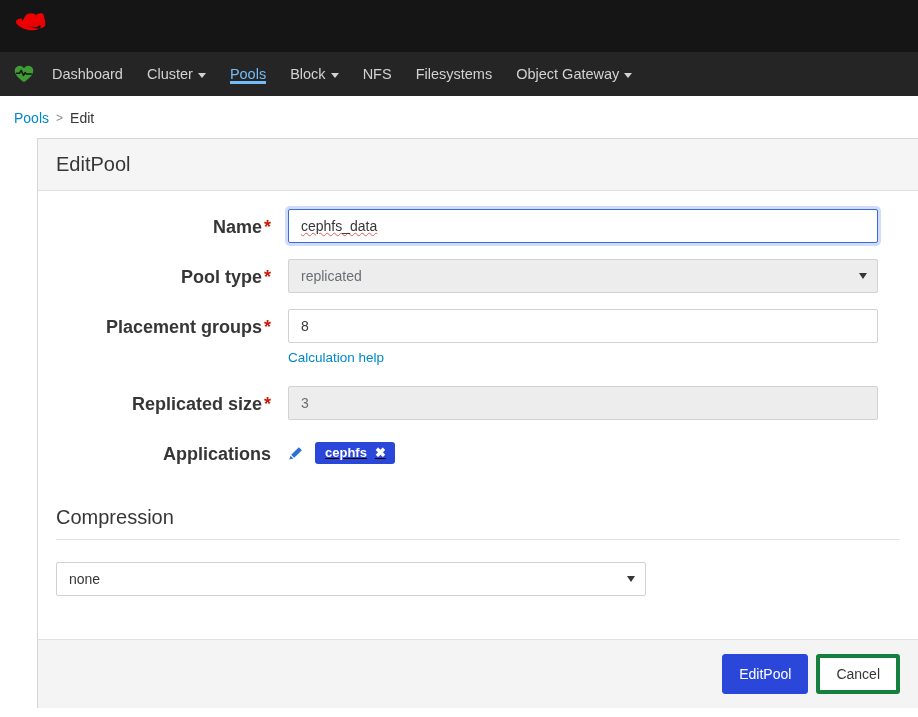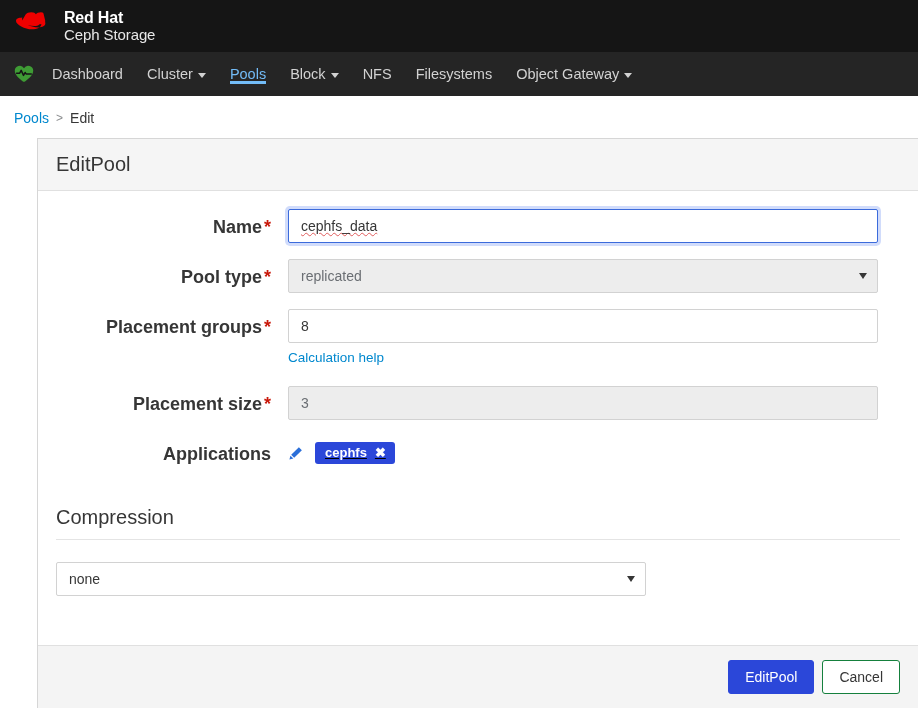--- a/index.html
+++ b/index.html
@@ -211,36 +211,32 @@
     line-height: 1.3;
   }
   .btn-primary {
     background: #2b47d9;
     color: #ffffff;
     border: 1px solid #2b47d9;
   }
   .btn-default {
     background: #ffffff;
     color: #363636;
-    border: 1px solid #15803d;
+    border: 4px solid #15803d;
   }
 </style>
 </head>
 <body>
 
 <div class="masthead">
   <div class="brand">
     <svg class="brand-logo" viewBox="0 0 40 28">
       <path d="M24.8 12.6c2.4 0 5.9-.5 5.9-3.4a2.7 2.7 0 0 0-.06-.66l-1.44-6.25C28.87.82 28.58 0 26.3 0c-2.36 0-4.64.87-5.3 2.07-1.05-1.2-1.9-2.07-4.9-2.07-2.9 0-4.57.86-5.96 2.5C8.5 5.6 5.9 9.2 4.6 12.3c-.5 1.2.8 1.6 2.1 1.7 3.6.3 8.5.4 12.6.4 2.1 0 4-.1 5.5-1.8z" fill="#e00"></path>
       <path d="M30.6 9.7c.3 1.6.3 1.8.3 2 0 2.8-3.1 4.3-7.2 4.3-9.2.01-17.3-5.4-17.3-8.9a3.6 3.6 0 0 1 .3-1.4C2.6 6 0 6.8 0 9.2 0 13.1 9.3 18 16.7 18c5.7 0 10-2.1 10-5.9 0-.3 0-.7-.1-1.2l-.2-1.2z" fill="#e00"></path>
     </svg>
-    <div class="brand-text">
-      <span class="brand-line1">Red Hat</span>
-      <span class="brand-line2">Ceph Storage</span>
-    </div>
   </div>
 </div>
 
 <nav class="navbar">
   <span class="nav-health">
     <svg width="20" height="18" viewBox="0 0 20 18">
       <path d="M10 17S.8 11.3.8 5.9A4.9 4.9 0 0 1 10 3.3 4.9 4.9 0 0 1 19.2 5.9C19.2 11.3 10 17 10 17z" fill="#3f9c35"></path>
       <path d="M2.6 8.2h3.1l1.5-2.8 2.3 5 1.6-2.9 1.2 1.6h5" fill="none" stroke="#151515" stroke-width="1.5" stroke-linejoin="round" stroke-linecap="round"></path>
     </svg>
   </span>
@@ -321,21 +317,21 @@
         <div class="form-control-col">
           <div class="fc fc-text">
             <span>8</span>
           </div>
           <span class="help-link">Calculation help</span>
         </div>
       </div>
 
       <div class="form-row" style="margin-top:20px;">
         <div class="form-label">
-          <span>Placement size</span><span class="req">*</span>
+          <span>Replicated size</span><span class="req">*</span>
         </div>
         <div class="form-control-col">
           <div class="fc disabled fc-text">
             <span>3</span>
           </div>
         </div>
       </div>
 
       <div class="form-row">
         <div class="form-label">

